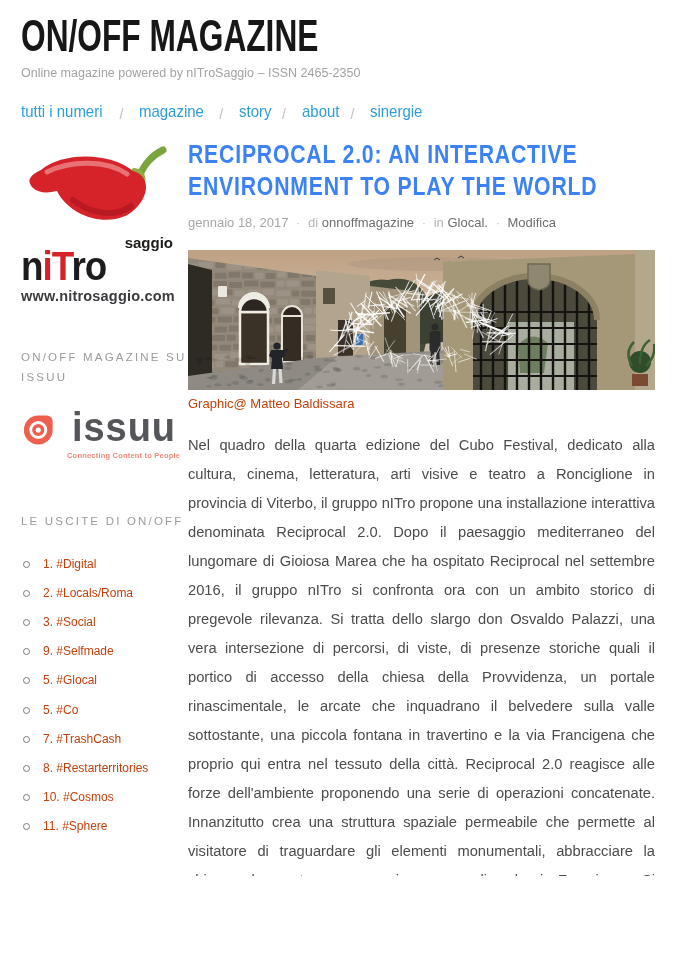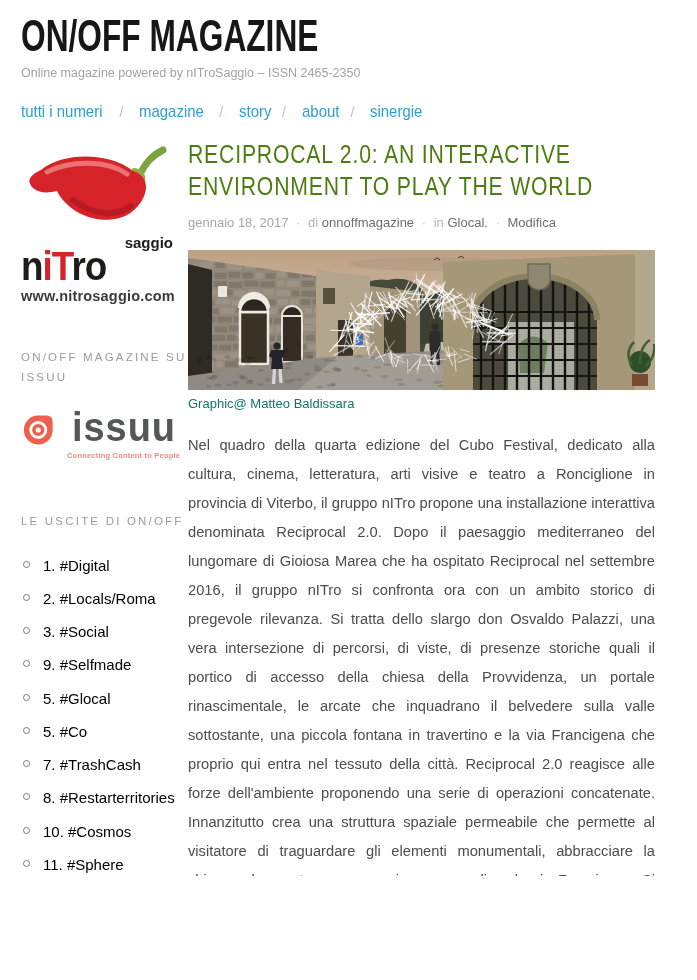--- a/index.html
+++ b/index.html
@@ -5,21 +5,21 @@
   * { margin:0; padding:0; box-sizing:border-box; }
   html,body { background:#fff; }
   body { font-family:"Liberation Sans", sans-serif; color:#4c4c4c; }
   .page { width:697px; height:876px; overflow:hidden; background:#fff; position:relative; }
 
   
   header { padding:14px 21px 0 21px; }
   .site-title { font-size:44px; font-weight:bold; color:#171717; letter-spacing:0; line-height:1; }
   .site-title span { display:inline-block; transform:scaleX(.72); transform-origin:left; white-space:nowrap; }
   .site-subtitle { margin-top:8px; font-size:12.5px; color:#a3a3a3; }
-  nav { margin-top:22px; display:flex; align-items:center; gap:0; }
+  nav { margin-top:22px; display:flex; align-items:flex-end; gap:0; }
   nav a { color:#2d9fd6; text-decoration:none; font-size:17px; display:inline-block; transform:scaleX(.88); transform-origin:left; cursor:pointer; }
   nav .sep { color:#b9c3c9; font-size:14px; margin:0 16px 0 6px; }
 
   
   .columns { display:flex; margin-top:16px; }
   .sidebar { width:188px; padding-left:21px; flex:none; }
   .main-col { width:467px; flex:none; }
 
   
   .logo-block { width:160px; cursor:pointer; }
@@ -33,37 +33,37 @@
   .side-heading { font-size:11.5px; font-weight:normal; color:#9b9b9b; letter-spacing:2.2px; line-height:1.7; text-transform:uppercase; }
   .issuu-section { margin-top:44px; }
   .issuu-logo { margin-top:20px; cursor:pointer; position:relative; width:160px; }
   .issuu-row { display:flex; align-items:center; gap:16px; }
   .issuu-text { font-size:40px; color:#55565a; font-weight:bold; letter-spacing:1px; line-height:1;
                 display:inline-block; transform:scaleX(.95) translateY(-3px); transform-origin:left; }
   .issuu-tagline { font-size:7.5px; font-weight:bold; color:#f0897c; margin:-2px 0 0 46px; letter-spacing:.2px; }
 
   .issues-section { margin-top:52px; }
   .side-list { list-style:none; margin-top:24px; }
-  .side-list li { position:relative; padding-left:22px; font-size:15px; color:#000000; margin-bottom:13px; line-height:1.35; cursor:pointer; }
+  .side-list li { position:relative; padding-left:22px; font-size:12px; color:#c2410c; margin-bottom:13px; line-height:1.35; cursor:pointer; }
   .side-list li::before { content:""; position:absolute; left:2px; top:5px; width:5px; height:5px;
                           border:1.4px solid #7b7b7b; border-radius:50%; }
   .recent-section { margin-top:38px; }
 
   
-  .article-title { font-weight:normal; color:#4d7c0f; }
+  .article-title { font-weight:bold; color:#3b82f6; }
   .article-title span { display:block; width:575px; transform:scaleX(.815); transform-origin:left;
                         font-size:26px; letter-spacing:1px; line-height:32px; text-transform:uppercase; }
   .meta { margin-top:13px; font-size:13px; color:#a7a7a7; }
   .meta .dim { color:#b5b5b5; }
   .meta .lnk { color:#6e6e6e; cursor:pointer; }
   .meta .dot { color:#c4c4c4; margin:0 4px; }
 
   figure { margin-top:20px; }
   figure svg { display:block; background:#ddd; }
-  figcaption { font-size:13px; color:#0f766e; margin-top:6px; }
+  figcaption { font-size:13px; color:#c2410c; margin-top:6px; }
 
   .body-text { margin-top:20px; font-size:14.7px; line-height:29px; text-align:justify; color:#4c4c4c; }
   .fig2 { margin-top:12px; }
 </style>
 </head>
 <body>
 
 <div class="page">
 
   <header>

